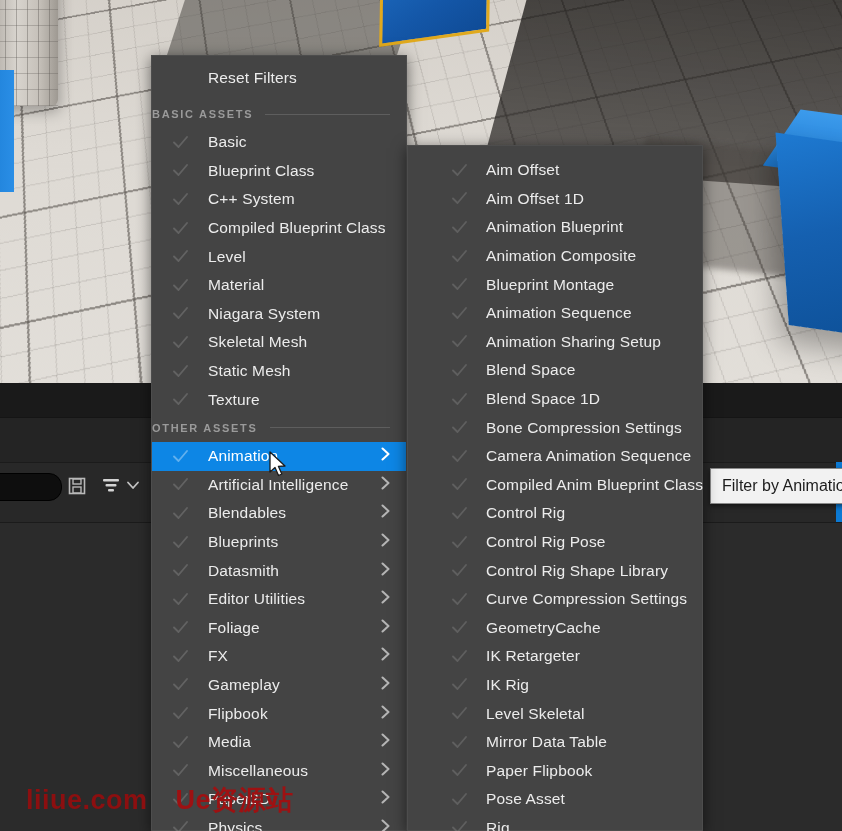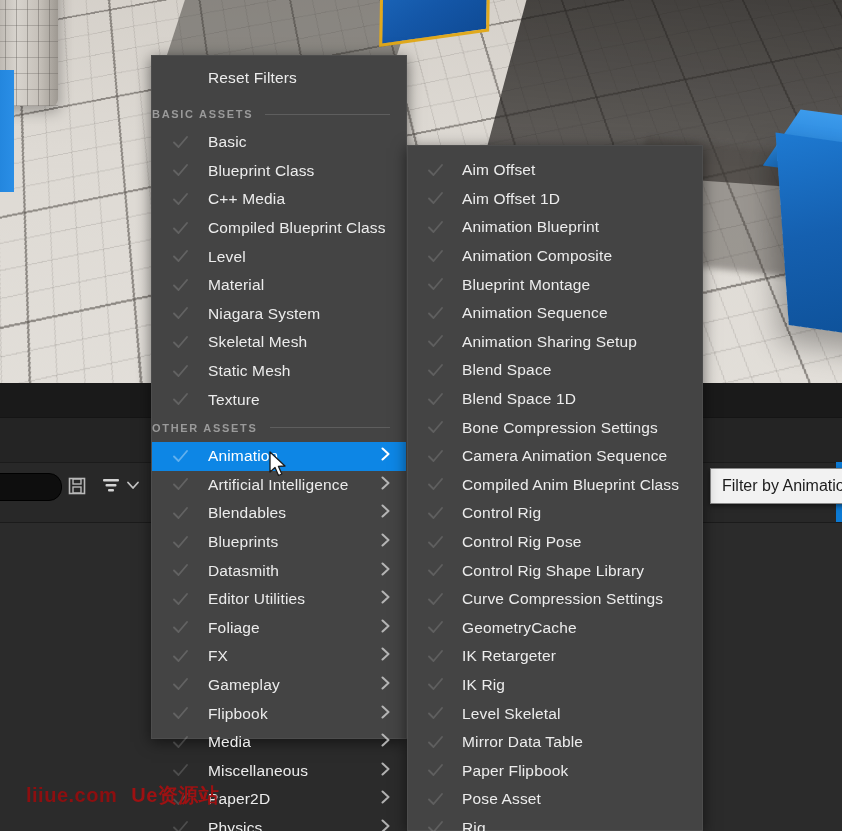--- a/index.html
+++ b/index.html
@@ -196,27 +196,28 @@
 
   
   .menu {
     position: absolute;
     background: #444444;
     box-shadow: 0 3px 14px rgba(0,0,0,0.55);
     box-sizing: border-box;
   }
   #menu-main {
     left: 151px; top: 55px;
-    width: 256px; height: 684px;
+    width: 256px; height: 776px;
     border: 1px solid #4d4d4d;
   }
   #menu-sub {
     left: 407px; top: 145px;
     width: 296px; height: 686px;
     border: 1px solid #4d4d4d;
+    padding-left: 24px;
   }
 
   .menu-row {
     position: relative;
     height: 28.6px;
     display: flex;
     align-items: center;
     padding-left: 0;
     box-sizing: border-box;
     cursor: default;
@@ -284,22 +285,22 @@
     width: 20px; height: 28px;
     pointer-events: none;
   }
 
   
   #watermark {
     position: absolute;
     left: 26px; top: 782px;
     display: flex;
     align-items: baseline;
-    gap: 14px;
-    font-size: 20px;
+    gap: 28px;
+    font-size: 27px;
     font-weight: bold;
     color: #8c0f10;
     letter-spacing: 0.5px;
     white-space: nowrap;
   }
   #watermark .wm2 { color: #9e1112; }
 </style>
 </head>
 <body>
 
@@ -378,21 +379,21 @@
             </svg>
           </div>
           <div class="label">Blueprint Class</div>
         </div>
         <div class="menu-row">
           <div class="check">
             <svg width="17" height="17" viewBox="0 0 17 17">
               <path d="M2 8.5 L6.5 13 L15 3" fill="none" stroke="#ffffff" stroke-width="1.8" stroke-linecap="round" stroke-linejoin="round"></path>
             </svg>
           </div>
-          <div class="label">C++ Media</div>
+          <div class="label">C++ System</div>
         </div>
         <div class="menu-row">
           <div class="check">
             <svg width="17" height="17" viewBox="0 0 17 17">
               <path d="M2 8.5 L6.5 13 L15 3" fill="none" stroke="#ffffff" stroke-width="1.8" stroke-linecap="round" stroke-linejoin="round"></path>
             </svg>
           </div>
           <div class="label">Compiled Blueprint Class</div>
         </div>
         <div class="menu-row">

